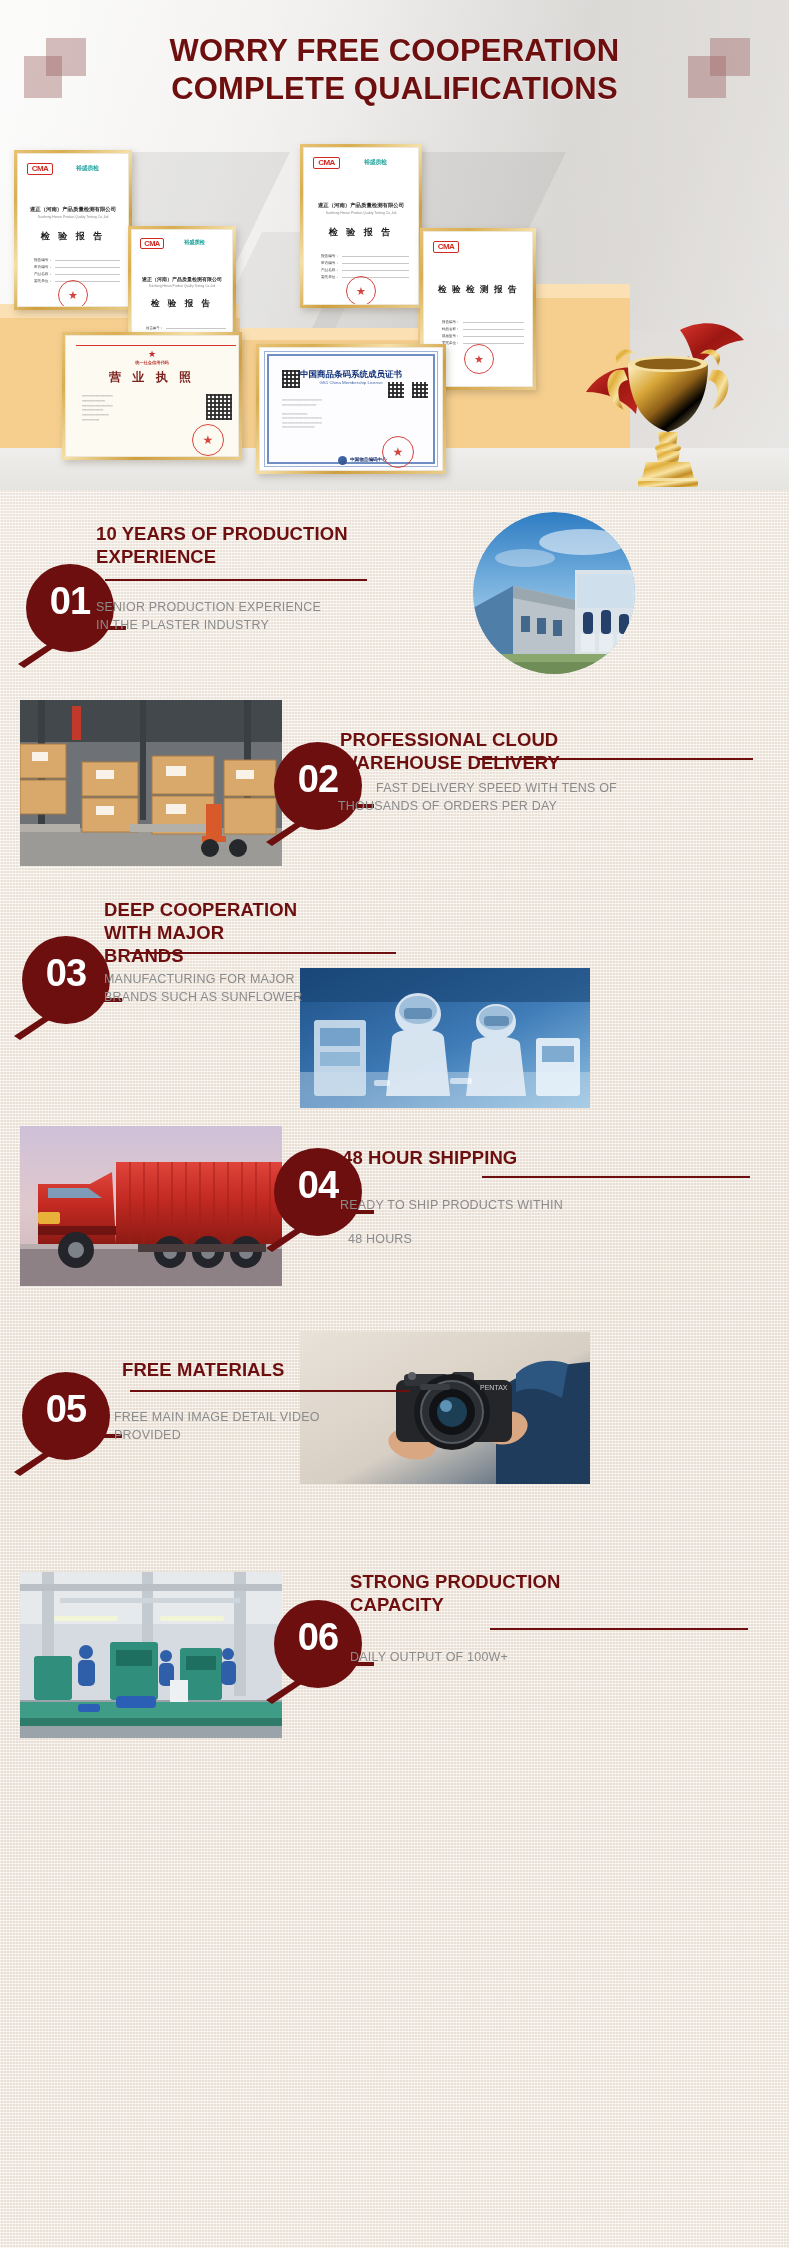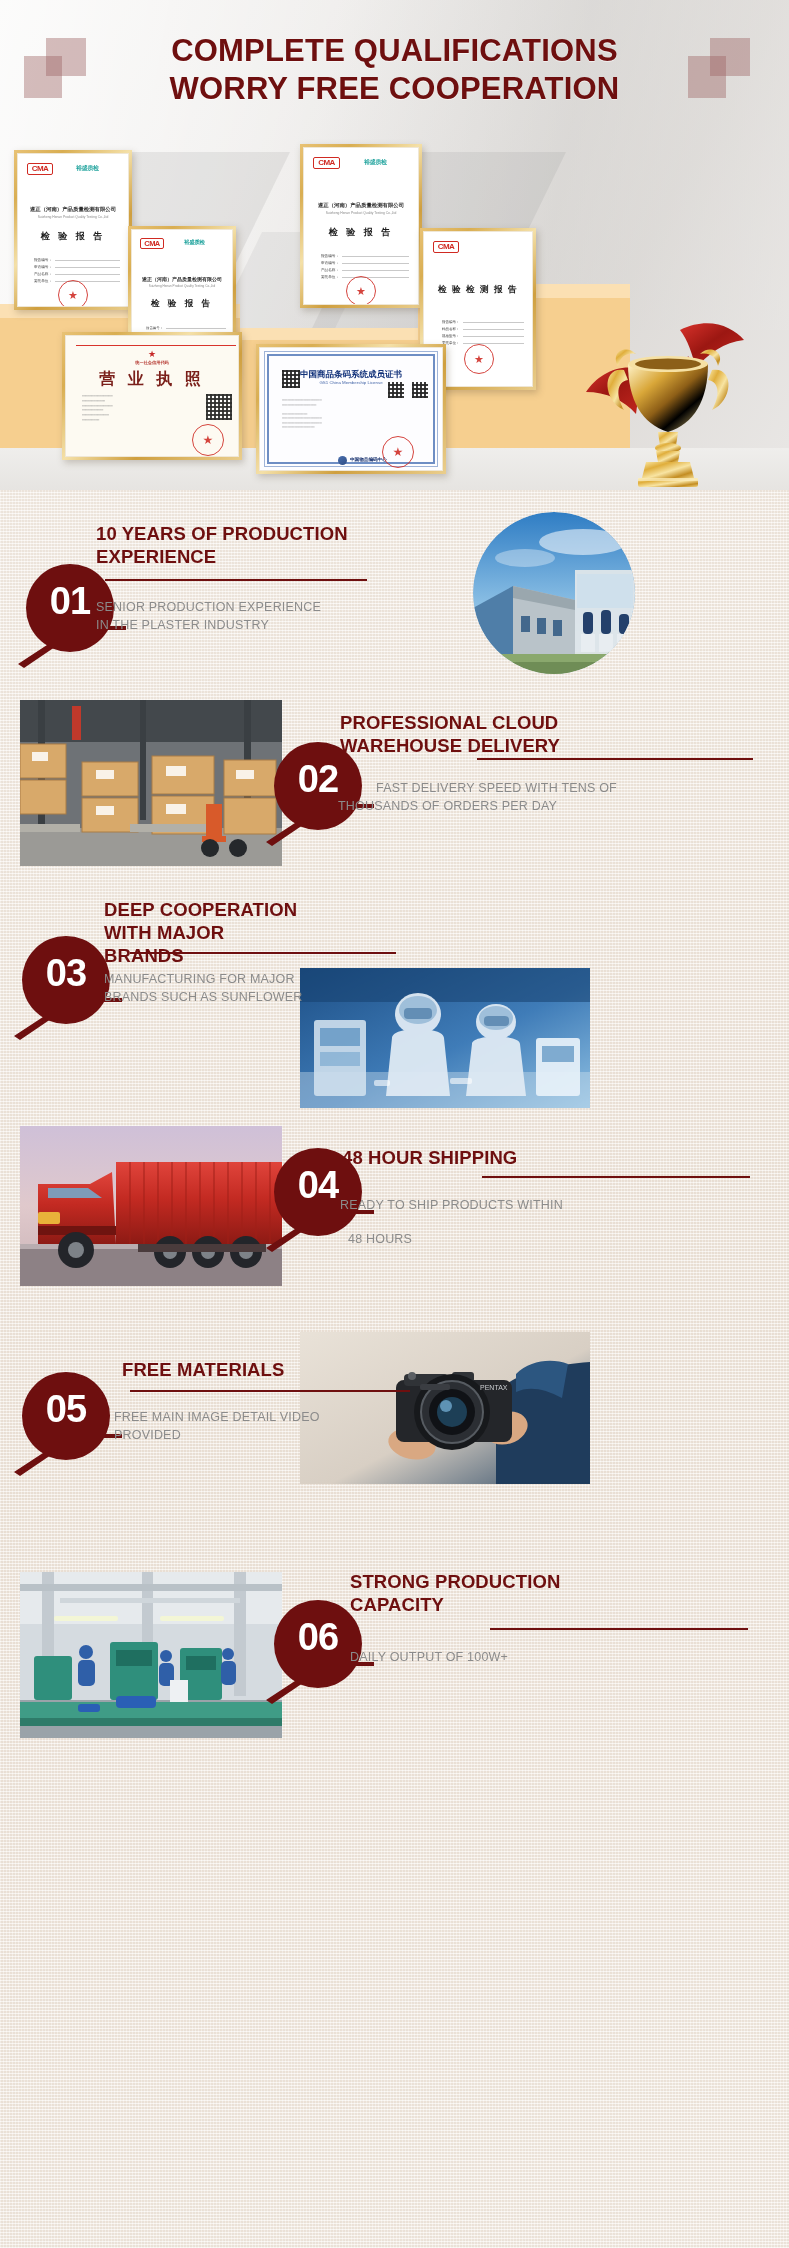--- a/index.html
+++ b/index.html
@@ -249,22 +249,22 @@
   <div class="deco deco-left">
     <span class="deco-sq sq-a"></span>
     <span class="deco-sq sq-b"></span>
   </div>
   <div class="deco deco-right">
     <span class="deco-sq sq-a"></span>
     <span class="deco-sq sq-b"></span>
   </div>
 
   <div class="hero-title-wrap">
+    <div class="hero-title">WORRY FREE COOPERATION</div>
     <div class="hero-title">COMPLETE QUALIFICATIONS</div>
-    <div class="hero-title">WORRY FREE COOPERATION</div>
   </div>
 
   <div class="stage">
 
     <div class="shadow-diag" style="left:118px;top:24px;width:172px;height:232px;"></div>
     <div class="shadow-diag" style="left:398px;top:24px;width:168px;height:222px;"></div>
     <div class="shadow-diag" style="left:262px;top:104px;width:120px;height:150px;opacity:.7;"></div>
 
     <div class="pedestal top" style="left:0px;   top:176px; width:240px; height:14px;"></div>
     <div class="pedestal" style="left:0px;   top:190px; width:240px; height:130px;"></div>
@@ -394,21 +394,21 @@
           <span class="star">★</span>
         </div>
       </div>
     </div>
 
     <div class="cert" style="left:62px; top:204px; width:180px; height:128px;">
       <div class="cert-inner" style="background:#fdfaf2;">
         <div class="cert-redline" style="left:10px;top:9px;width:160px;height:1.4px;"></div>
         <div class="cert-emblem" style="left:0;top:13px;width:100%;font-size:9px;">★</div>
         <div class="cert-org" style="top:24px;font-size:4.2px;color:#b3332c;">统一社会信用代码</div>
-        <div class="cert-title" style="top:33px;font-size:16px;letter-spacing:4px;color:#7a1f1a;">营 业 执 照</div>
+        <div class="cert-title" style="top:33px;font-size:12px;letter-spacing:4px;color:#7a1f1a;">营 业 执 照</div>
         <div class="cert-microtext" style="left:16px;top:58px;width:112px;font-size:3.2px;">
           ━━━━━━━━━━━━━━━━<br>━━━━━━━━━━━━<br>━━━━━━━━━━━━━━━━<br>━━━━━━━━━━━<br>━━━━━━━━━━━━━━<br>━━━━━━━━━
         </div>
         <div class="cert-qr" style="left:140px;top:58px;width:26px;height:26px;opacity:.82;"></div>
         <div class="cert-seal" style="left:126px;top:88px;width:32px;height:32px;font-size:12px;">
           <span class="star">★</span>
         </div>
       </div>
     </div>
 
@@ -580,21 +580,21 @@
     </div>
 
     <div class="badge" style="left:262px; top:30px;">
       <svg width="150" height="118" viewBox="0 0 150 118" aria-hidden="true">
         <path d="M4 112 L62 74 L112 74 L112 78 L66 78 L10 116 Z" fill="#6e0f0f"></path>
         <circle cx="56" cy="56" r="44" fill="#6e0f0f"></circle>
       </svg>
       <span class="badge-num">02</span>
     </div>
 
-    <div class="feat-title" style="left:340px; top:11px; width:300px;">PROFESSIONAL CLOUD WAREHOUSE DELIVERY</div>
+    <div class="feat-title" style="left:340px; top:28px; width:300px;">PROFESSIONAL CLOUD WAREHOUSE DELIVERY</div>
     <div class="feat-rule" style="left:477px; top:58px; width:276px;"></div>
     <div class="feat-desc" style="left:338px; top:79px; width:300px;margin-left:38px;">FAST DELIVERY SPEED WITH TENS OF</div>
     <div class="feat-desc" style="left:338px; top:97px; width:300px;">THOUSANDS OF  ORDERS PER DAY</div>
   </div>
 
   <div class="row" style="top:380px;height:230px;">
     <div class="photo" style="left:300px; top:98px; width:290px; height:140px;">
       <svg width="290" height="140" viewBox="0 0 290 140" aria-hidden="true">
         <defs>
           <linearGradient id="labG" x1="0" y1="0" x2="1" y2="1">

